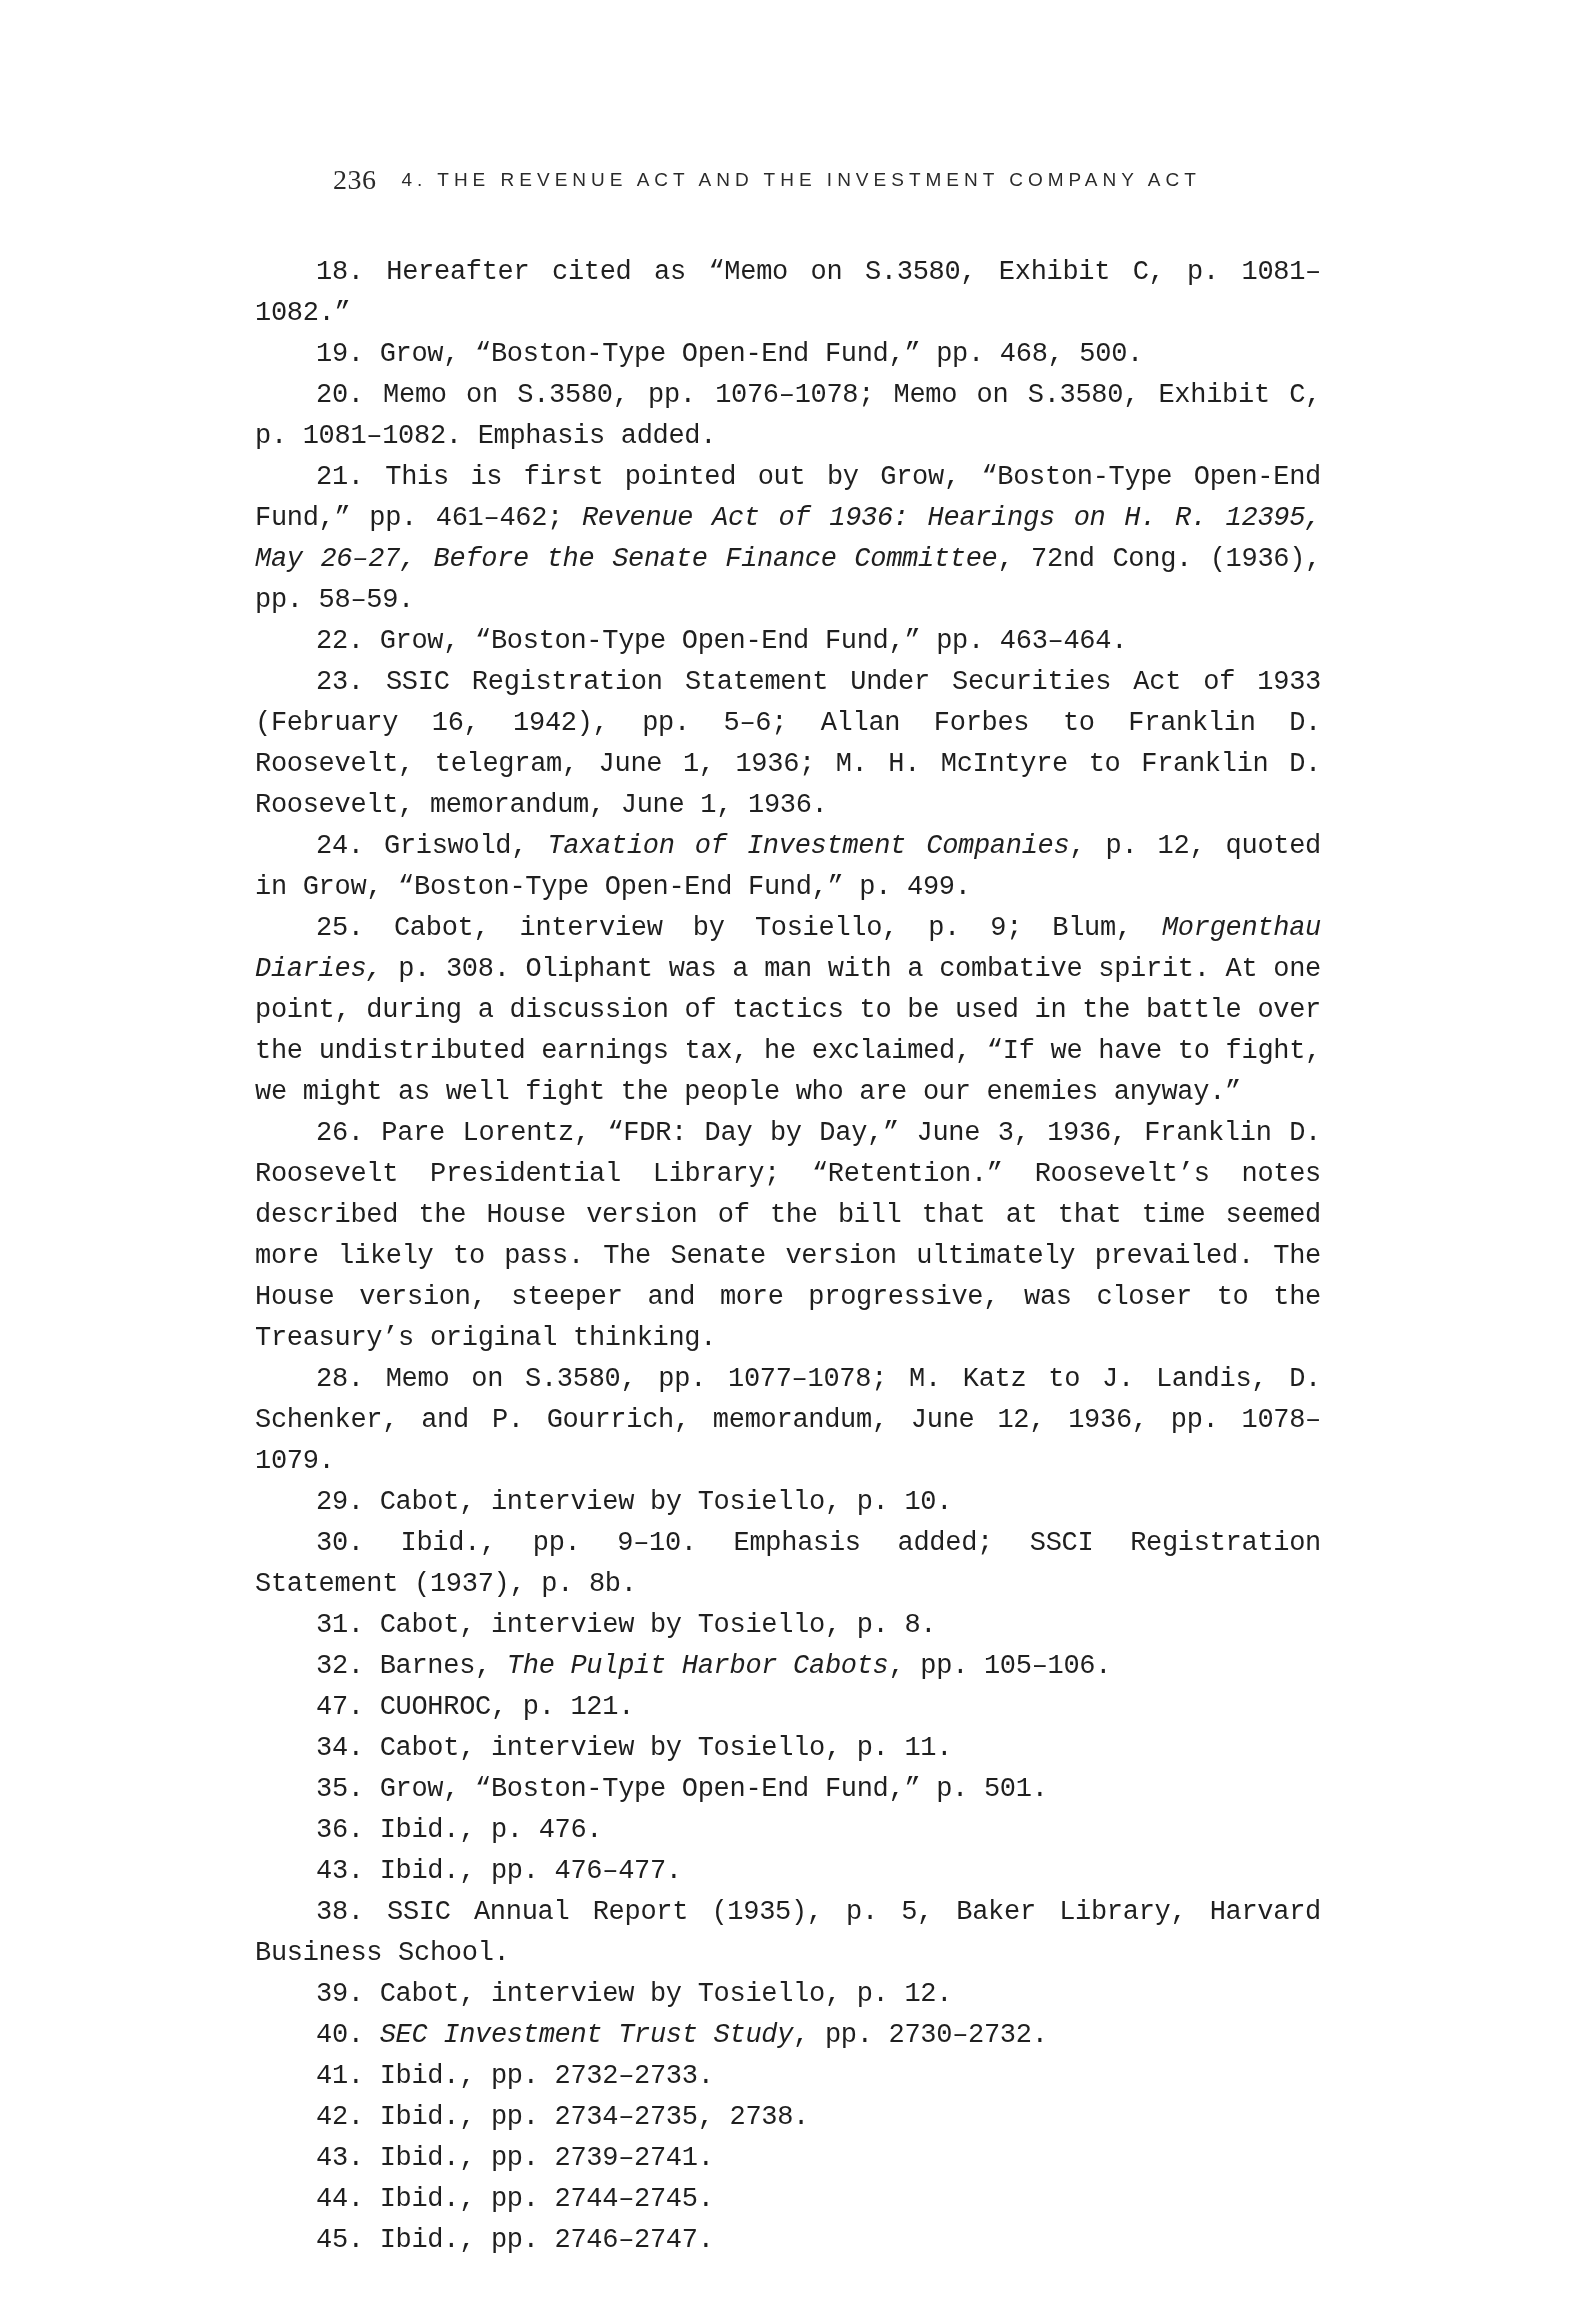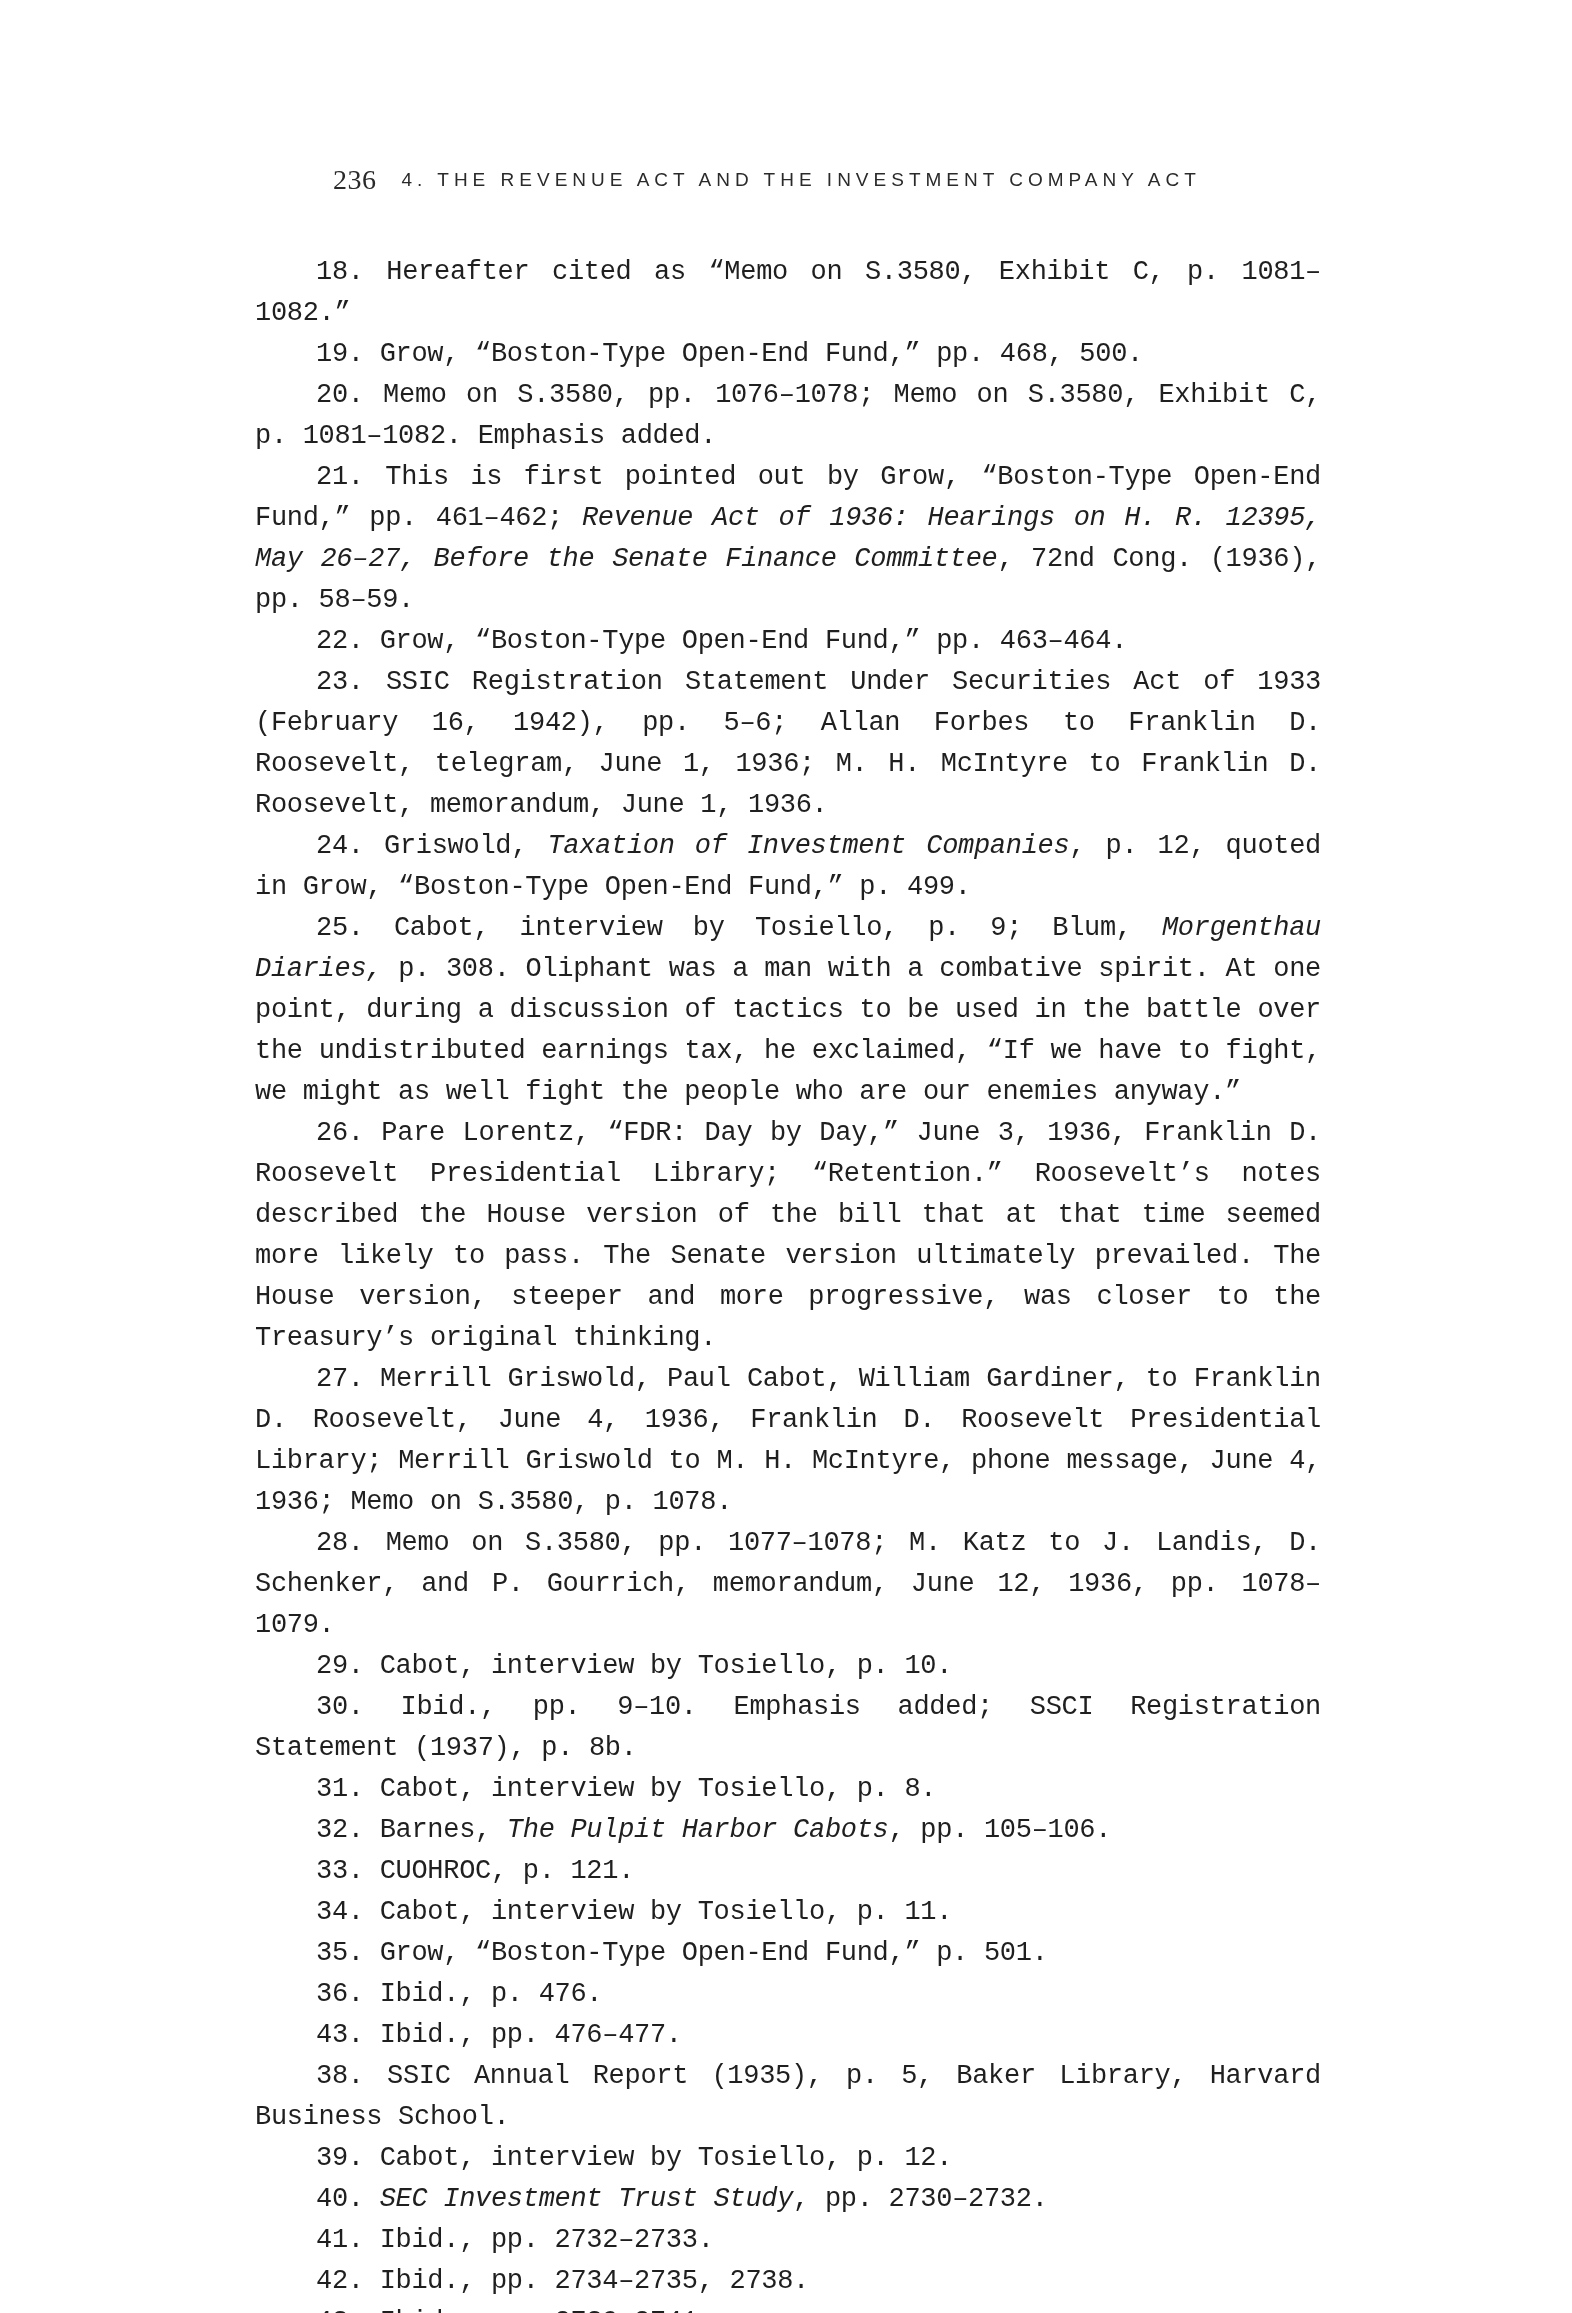--- a/index.html
+++ b/index.html
@@ -40,27 +40,26 @@
   <div class="notes" id="notes">
       <p class="note"><span class="num">18. </span><span>Hereafter cited as “Memo on S.3580, Exhibit C, p. 1081–1082.”</span></p>
       <p class="note"><span class="num">19. </span><span>Grow, “Boston-Type Open-End Fund,” pp. 468, 500.</span></p>
       <p class="note"><span class="num">20. </span><span>Memo on S.3580, pp. 1076–1078; Memo on S.3580, Exhibit C, p. 1081–1082. Emphasis added.</span></p>
       <p class="note"><span class="num">21. </span><span>This is first pointed out by Grow, “Boston-Type Open-End Fund,” pp. 461–462; </span><i>Revenue Act of 1936: Hearings on H. R. 12395, May 26–27, Before the Senate Finance Committee</i><span>, 72nd Cong. (1936), pp. 58–59.</span></p>
       <p class="note"><span class="num">22. </span><span>Grow, “Boston-Type Open-End Fund,” pp. 463–464.</span></p>
       <p class="note"><span class="num">23. </span><span>SSIC Registration Statement Under Securities Act of 1933 (February 16, 1942), pp. 5–6; Allan Forbes to Franklin D. Roosevelt, telegram, June 1, 1936; M. H. McIntyre to Franklin D. Roosevelt, memorandum, June 1, 1936.</span></p>
       <p class="note"><span class="num">24. </span><span>Griswold, </span><i>Taxation of Investment Companies</i><span>, p. 12, quoted in Grow, “Boston-Type Open-End Fund,” p. 499.</span></p>
       <p class="note"><span class="num">25. </span><span>Cabot, interview by Tosiello, p. 9; Blum, </span><i>Morgenthau Diaries,</i><span> p. 308. Oliphant was a man with a combative spirit. At one point, during a discussion of tactics to be used in the battle over the undistributed earnings tax, he exclaimed, “If we have to fight, we might as well fight the people who are our enemies anyway.”</span></p>
       <p class="note"><span class="num">26. </span><span>Pare Lorentz, “FDR: Day by Day,” June 3, 1936, Franklin D. Roosevelt Presi­dential Library; “Retention.” Roosevelt’s notes described the House version of the bill that at that time seemed more likely to pass. The Senate version ultimately prevailed. The House version, steeper and more progressive, was closer to the Treasury’s original thinking.</span></p>
-      <p class="note"><span class="num">27. </span><span>Merrill Griswold, Paul Cabot, William Gardiner, to Franklin D. Roosevelt, June 4, 1936, Franklin D. Roosevelt Presidential Library; Merrill Griswold to M. H. McIntyre, phone message, June 4, 1936; Memo on S.3580, p. 1078.</span></p>
       <p class="note"><span class="num">28. </span><span>Memo on S.3580, pp. 1077–1078; M. Katz to J. Landis, D. Schenker, and P. Gourrich, memorandum, June 12, 1936, pp. 1078–1079.</span></p>
       <p class="note"><span class="num">29. </span><span>Cabot, interview by Tosiello, p. 10.</span></p>
       <p class="note"><span class="num">30. </span><span>Ibid., pp. 9–10. Emphasis added; SSCI Registration Statement (1937), p. 8b.</span></p>
       <p class="note"><span class="num">31. </span><span>Cabot, interview by Tosiello, p. 8.</span></p>
       <p class="note"><span class="num">32. </span><span>Barnes, </span><i>The Pulpit Harbor Cabots</i><span>, pp. 105–106.</span></p>
-      <p class="note"><span class="num">33. </span><span>CUOHROC, p. 121.</span></p>
+      <p class="note"><span class="num">47. </span><span>CUOHROC, p. 121.</span></p>
       <p class="note"><span class="num">34. </span><span>Cabot, interview by Tosiello, p. 11.</span></p>
       <p class="note"><span class="num">35. </span><span>Grow, “Boston-Type Open-End Fund,” p. 501.</span></p>
       <p class="note"><span class="num">36. </span><span>Ibid., p. 476.</span></p>
       <p class="note"><span class="num">43. </span><span>Ibid., pp. 476–477.</span></p>
       <p class="note"><span class="num">38. </span><span>SSIC Annual Report (1935), p. 5, Baker Library, Harvard Business School.</span></p>
       <p class="note"><span class="num">39. </span><span>Cabot, interview by Tosiello, p. 12.</span></p>
       <p class="note"><span class="num">40. </span><i>SEC Investment Trust Study</i><span>, pp. 2730–2732.</span></p>
       <p class="note"><span class="num">41. </span><span>Ibid., pp. 2732–2733.</span></p>
       <p class="note"><span class="num">42. </span><span>Ibid., pp. 2734–2735, 2738.</span></p>
       <p class="note"><span class="num">43. </span><span>Ibid., pp. 2739–2741.</span></p>

